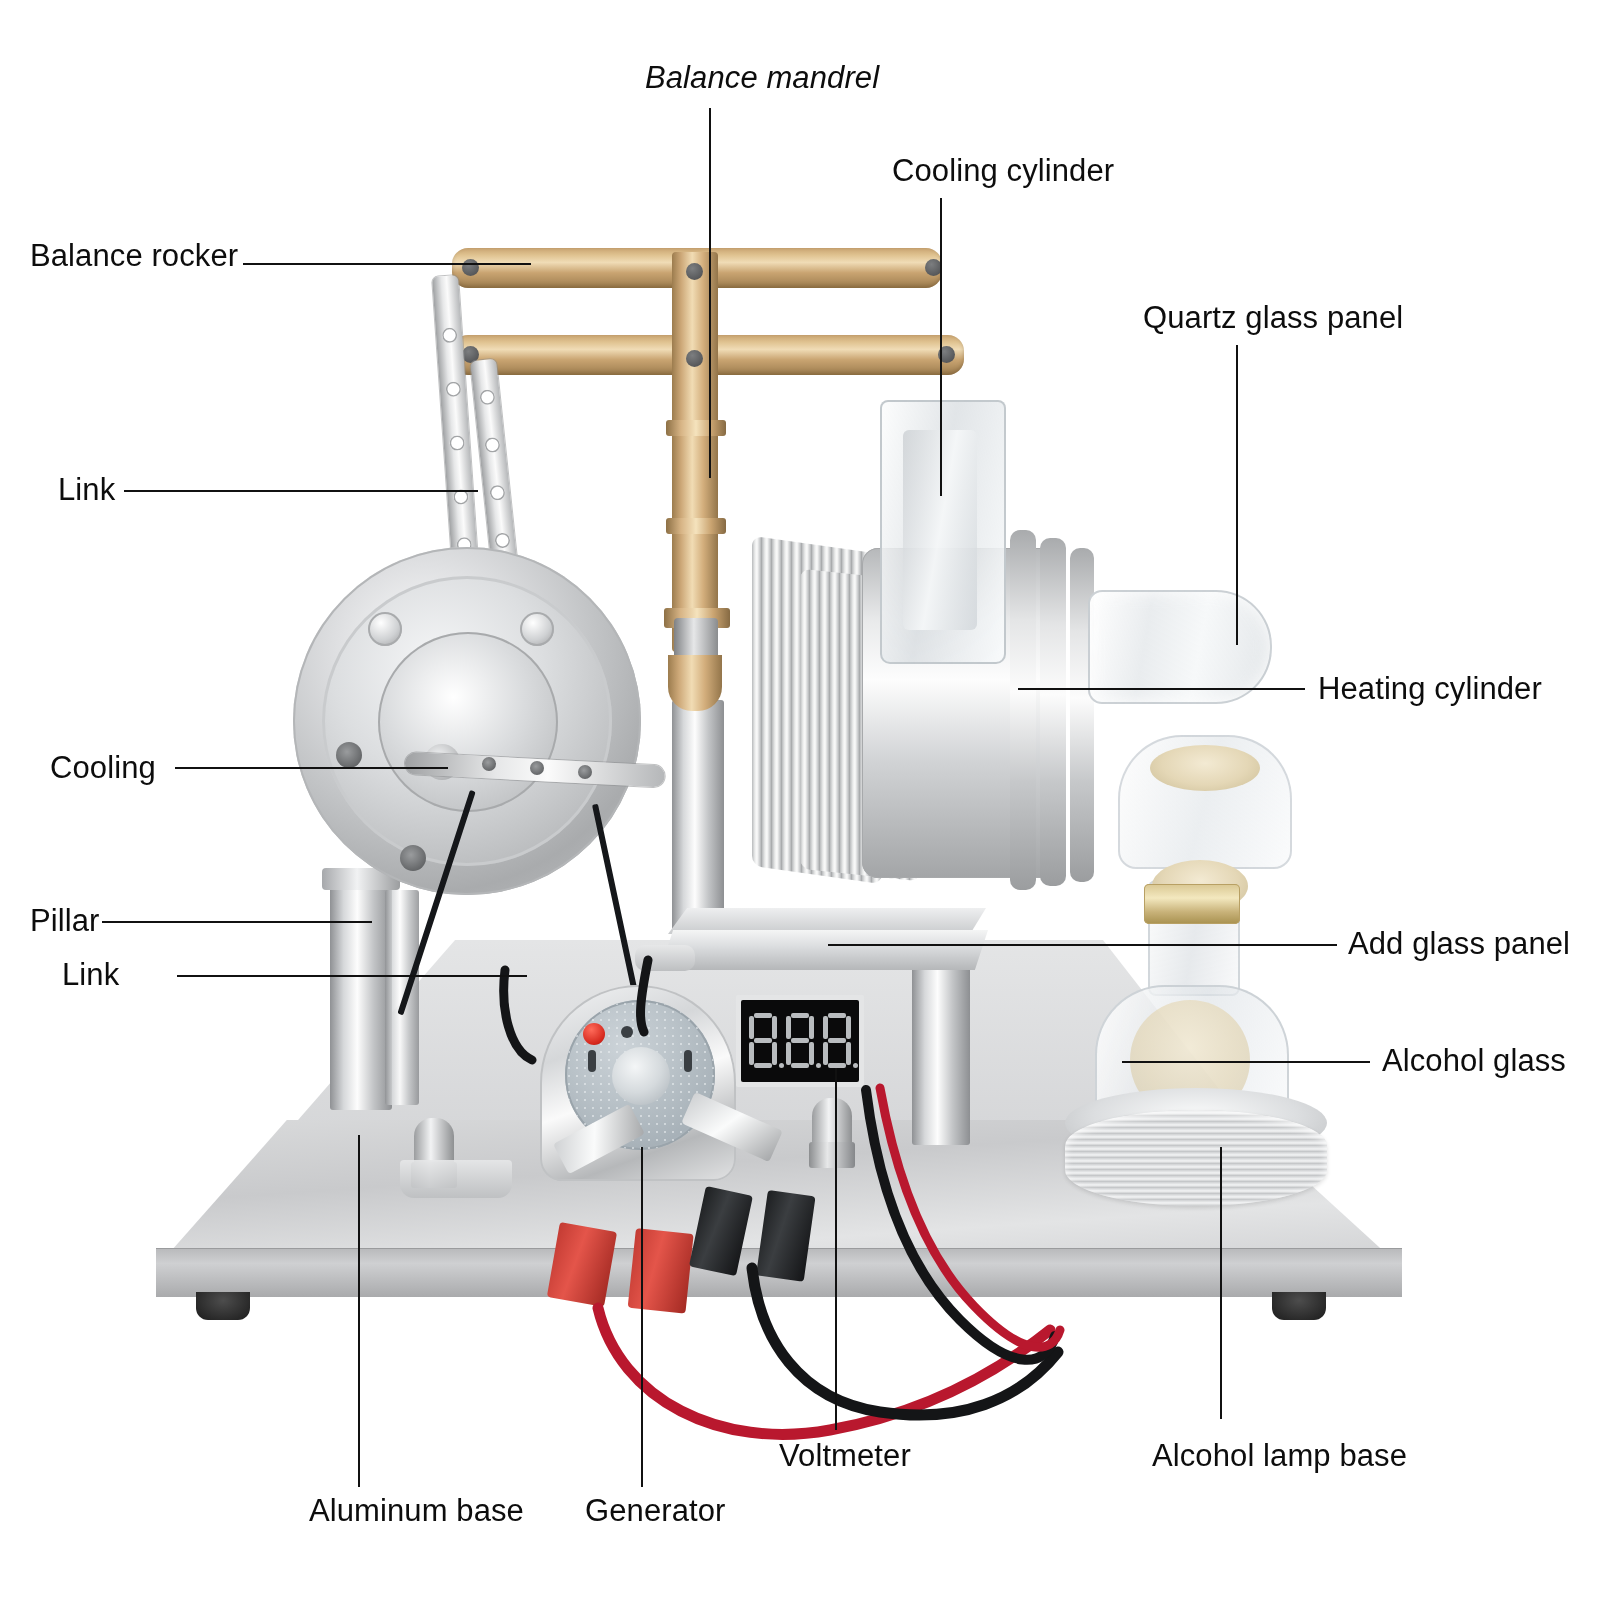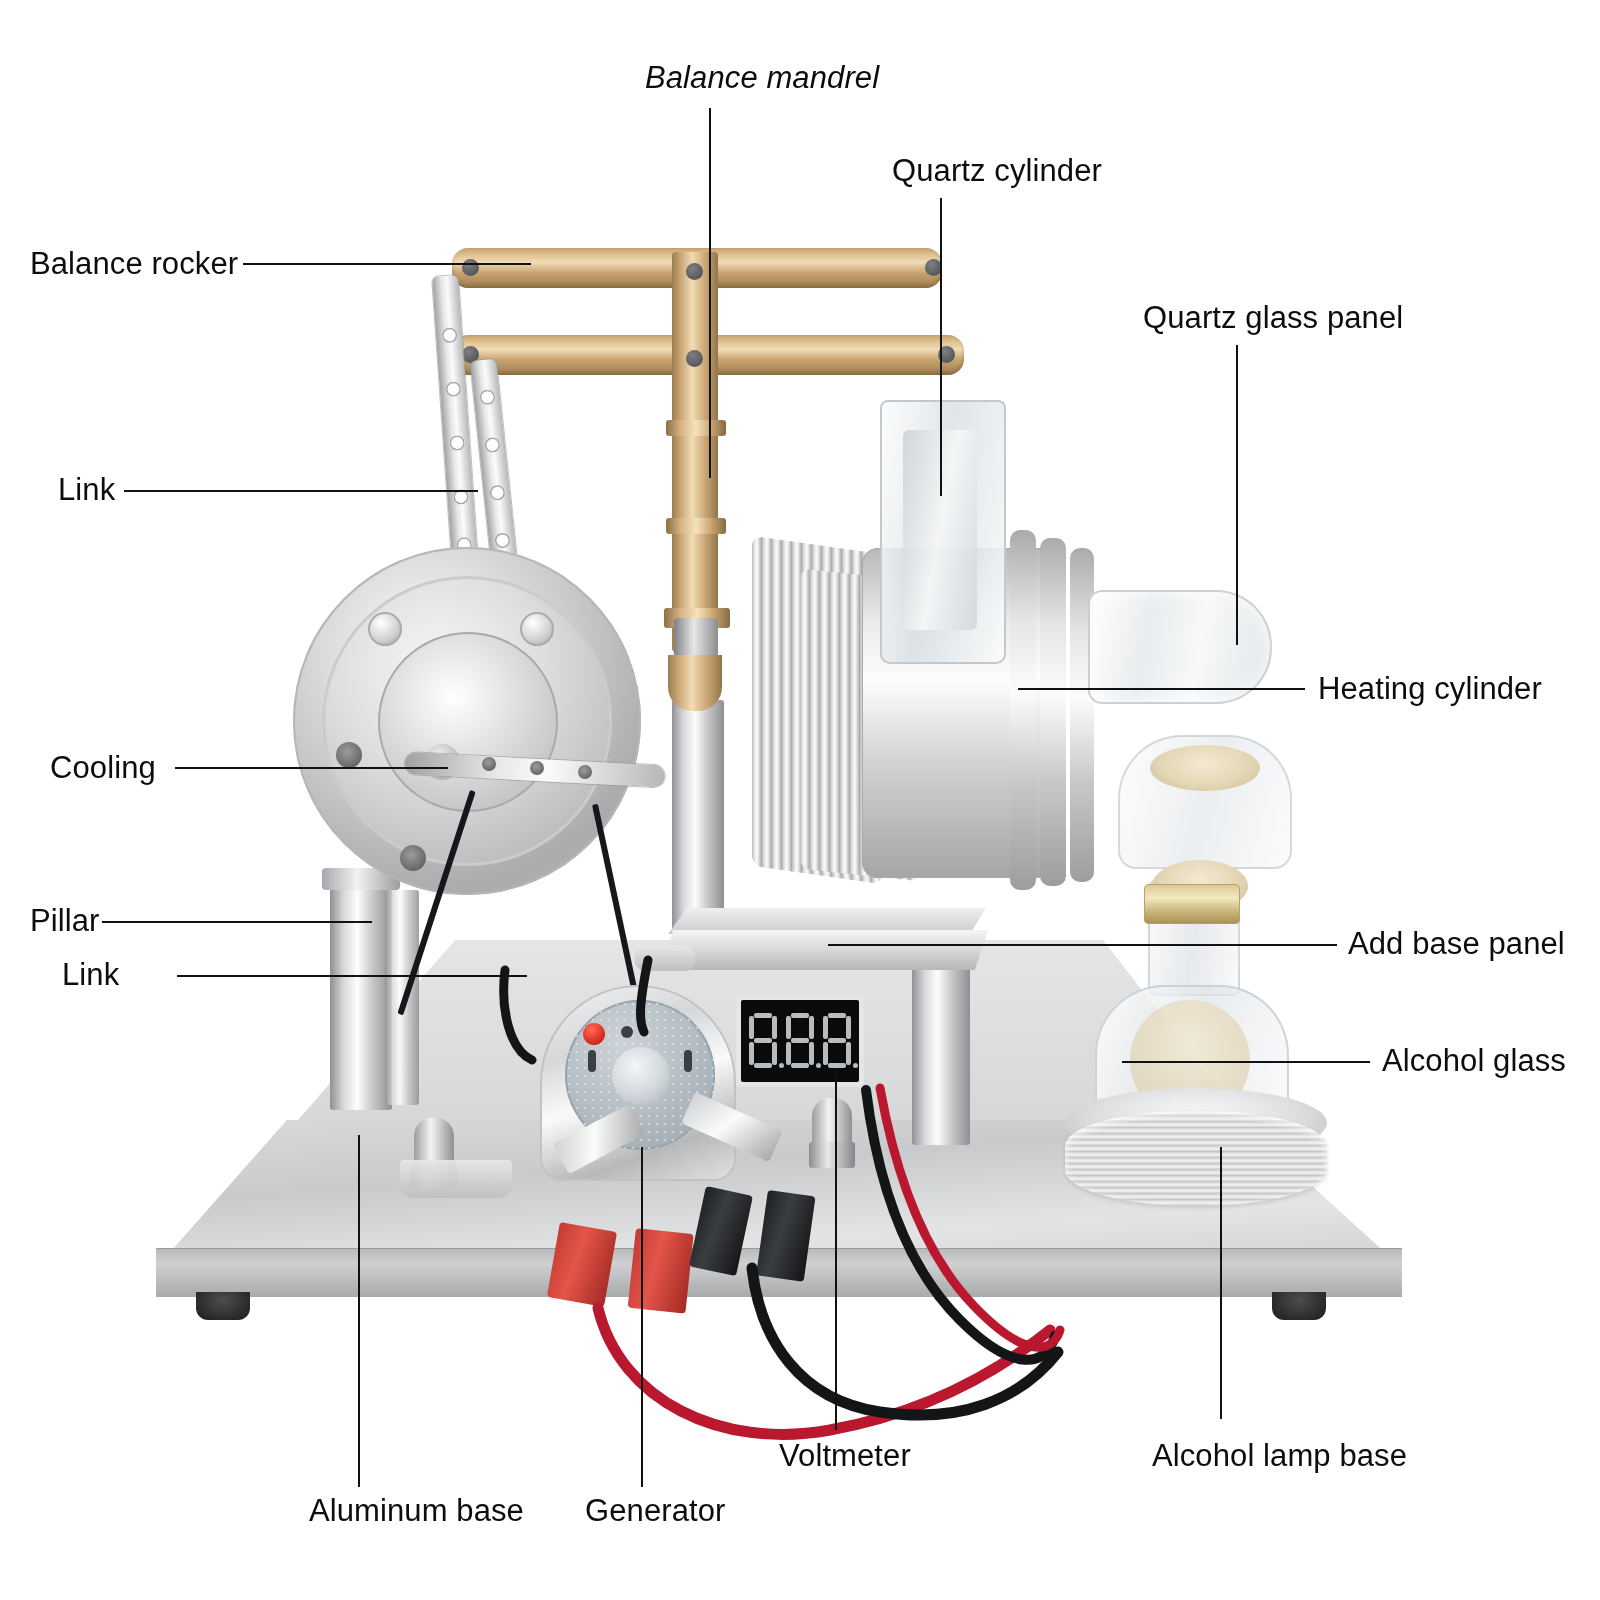--- a/index.html
+++ b/index.html
@@ -596,37 +596,37 @@
   <div class="leader v" style="left:358px; top:1135px; height:352px;"></div>
 
   <div class="leader v" style="left:641px; top:1147px; height:340px;"></div>
 
   <div class="leader v" style="left:835px; top:1068px; height:362px;"></div>
 
   <div class="leader v" style="left:1220px; top:1147px; height:272px;"></div>
 
   <div class="lbl" style="left:645px; top:62px;font-style:italic;">Balance mandrel</div>
 
-  <div class="lbl" style="left:892px; top:155px;">Quartz cylinder</div>
-
-  <div class="lbl" style="left:30px; top:248px;">Balance rocker</div>
+  <div class="lbl" style="left:892px; top:155px;">Cooling cylinder</div>
+
+  <div class="lbl" style="left:30px; top:240px;">Balance rocker</div>
 
   <div class="lbl" style="left:1143px; top:302px;">Quartz glass panel</div>
 
   <div class="lbl" style="left:58px; top:474px;">Link</div>
 
   <div class="lbl" style="left:1318px; top:673px;">Heating cylinder</div>
 
   <div class="lbl" style="left:50px; top:752px;">Cooling</div>
 
   <div class="lbl" style="left:30px; top:905px;">Pillar</div>
 
   <div class="lbl" style="left:62px; top:959px;">Link</div>
 
-  <div class="lbl" style="left:1348px; top:928px;">Add base panel</div>
+  <div class="lbl" style="left:1348px; top:928px;">Add glass panel</div>
 
   <div class="lbl" style="left:1382px; top:1045px;">Alcohol glass</div>
 
   <div class="lbl" style="left:276px; top:1495px;margin-left:33px;">Aluminum base</div>
 
   <div class="lbl" style="left:585px; top:1495px;">Generator</div>
 
   <div class="lbl" style="left:779px; top:1440px;">Voltmeter</div>
 
   <div class="lbl" style="left:1152px; top:1440px;">Alcohol lamp base</div>

